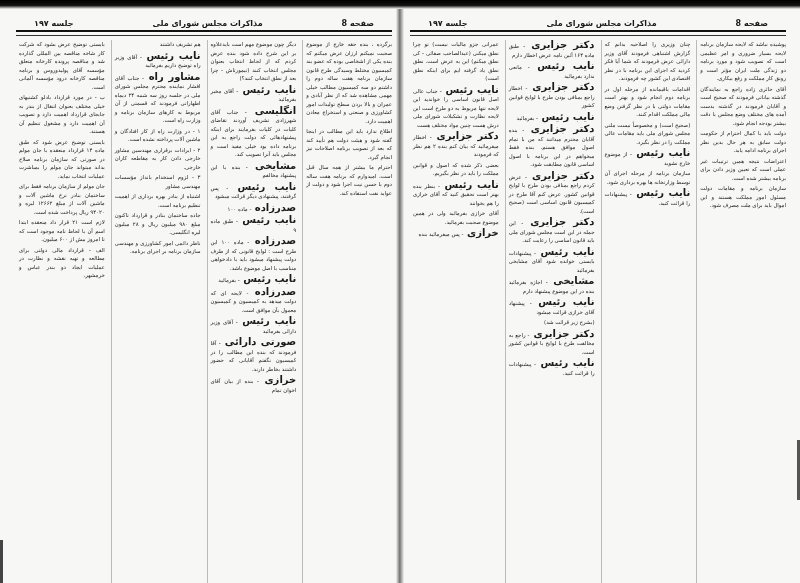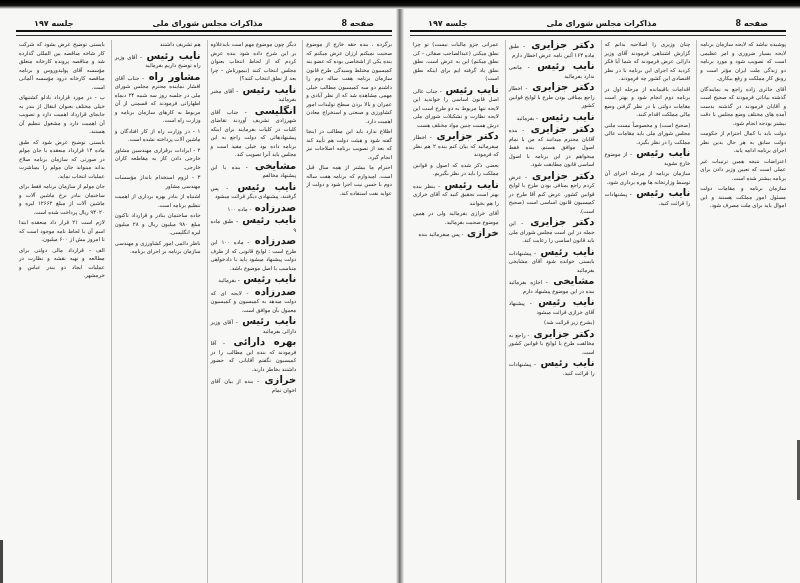--- a/index.html
+++ b/index.html
@@ -68,21 +68,21 @@
           <p><span class="speaker">نایب رئیس </span><span>- آقای مخبر بفرمائید</span></p>
           <p><span class="speaker">انگلیسی </span><span>- جناب آقای شهرزادی تشریف آوردند تقاضای کلیات در کلیات بفرمایند برای اینکه پیشنهادهائی که دولت راجع به این برنامه داده بود خیلی مفید است و مجلس باید آنرا تصویب کند.</span></p>
           <p><span class="speaker">مشایخی </span><span>- بنده با این پیشنهاد مخالفم</span></p>
           <p><span class="speaker">نایب رئیس </span><span>- پس گرفتند، پیشنهادی دیگر قرائت میشود</span></p>
           <p><span class="speaker">صدرزاده </span><span>- ماده ۱۰۰</span></p>
           <p><span class="speaker">نایب رئیس </span><span>- طبق ماده ۹</span></p>
           <p><span class="speaker">صدرزاده </span><span>- ماده ۱۰۰ این طرح است : لوایح قانونی که از طرف دولت پیشنهاد میشود باید با دادخواهی متناسب با اصل موضوع باشد.</span></p>
           <p><span class="speaker">نایب رئیس </span><span>- بفرمائید</span></p>
           <p><span class="speaker">صدرزاده </span><span>- لایحه ای که دولت میدهد به کمیسیون و کمیسیون معمول بآن موافق است.</span></p>
           <p><span class="speaker">نایب رئیس </span><span>- آقای وزیر دارائی بفرمائید</span></p>
-          <p><span class="speaker">بهره دارائی </span><span>- آقا فرمودند که بنده این مطالب را در کمیسیون نگفتم آقایانی که حضور داشتند بخاطر دارند.</span></p>
+          <p><span class="speaker">صورتی دارائی </span><span>- آقا فرمودند که بنده این مطالب را در کمیسیون نگفتم آقایانی که حضور داشتند بخاطر دارند.</span></p>
           <p><span class="speaker">خرازی </span><span>- بنده از بیان آقای اخوان تمام</span></p>
         </div>
       <div class="col">
           <p><span>هم تشریف داشتند</span></p>
           <p><span class="speaker">نایب رئیس </span><span>- آقای وزیر راه توضیح داریم بفرمائید</span></p>
           <p><span class="speaker">مشاور راه </span><span>- جناب آقای افشار نماینده محترم مجلس شورای ملی در جلسه روز سه شنبه ۲۴ دیماه اظهاراتی فرمودند که قسمتی از آن مربوط به کارهای سازمان برنامه و وزارت راه است.</span></p>
           <p><span>۱ - در وزارت راه از کار افتادگان و ماشین آلات پرداخته نشده است.</span></p>
           <p><span>۲ - ایرادات برقراری مهندسین مشاور خارجی دادن کار به مقاطعه کاران خارجی.</span></p>
           <p><span>۳ - لزوم استخدام بانداز مؤسسات مهندسی مشاور</span></p>
           <p><span>اشتباه از بنادر بهره برداری از اهمیت تنظیم برنامه است.</span></p>

